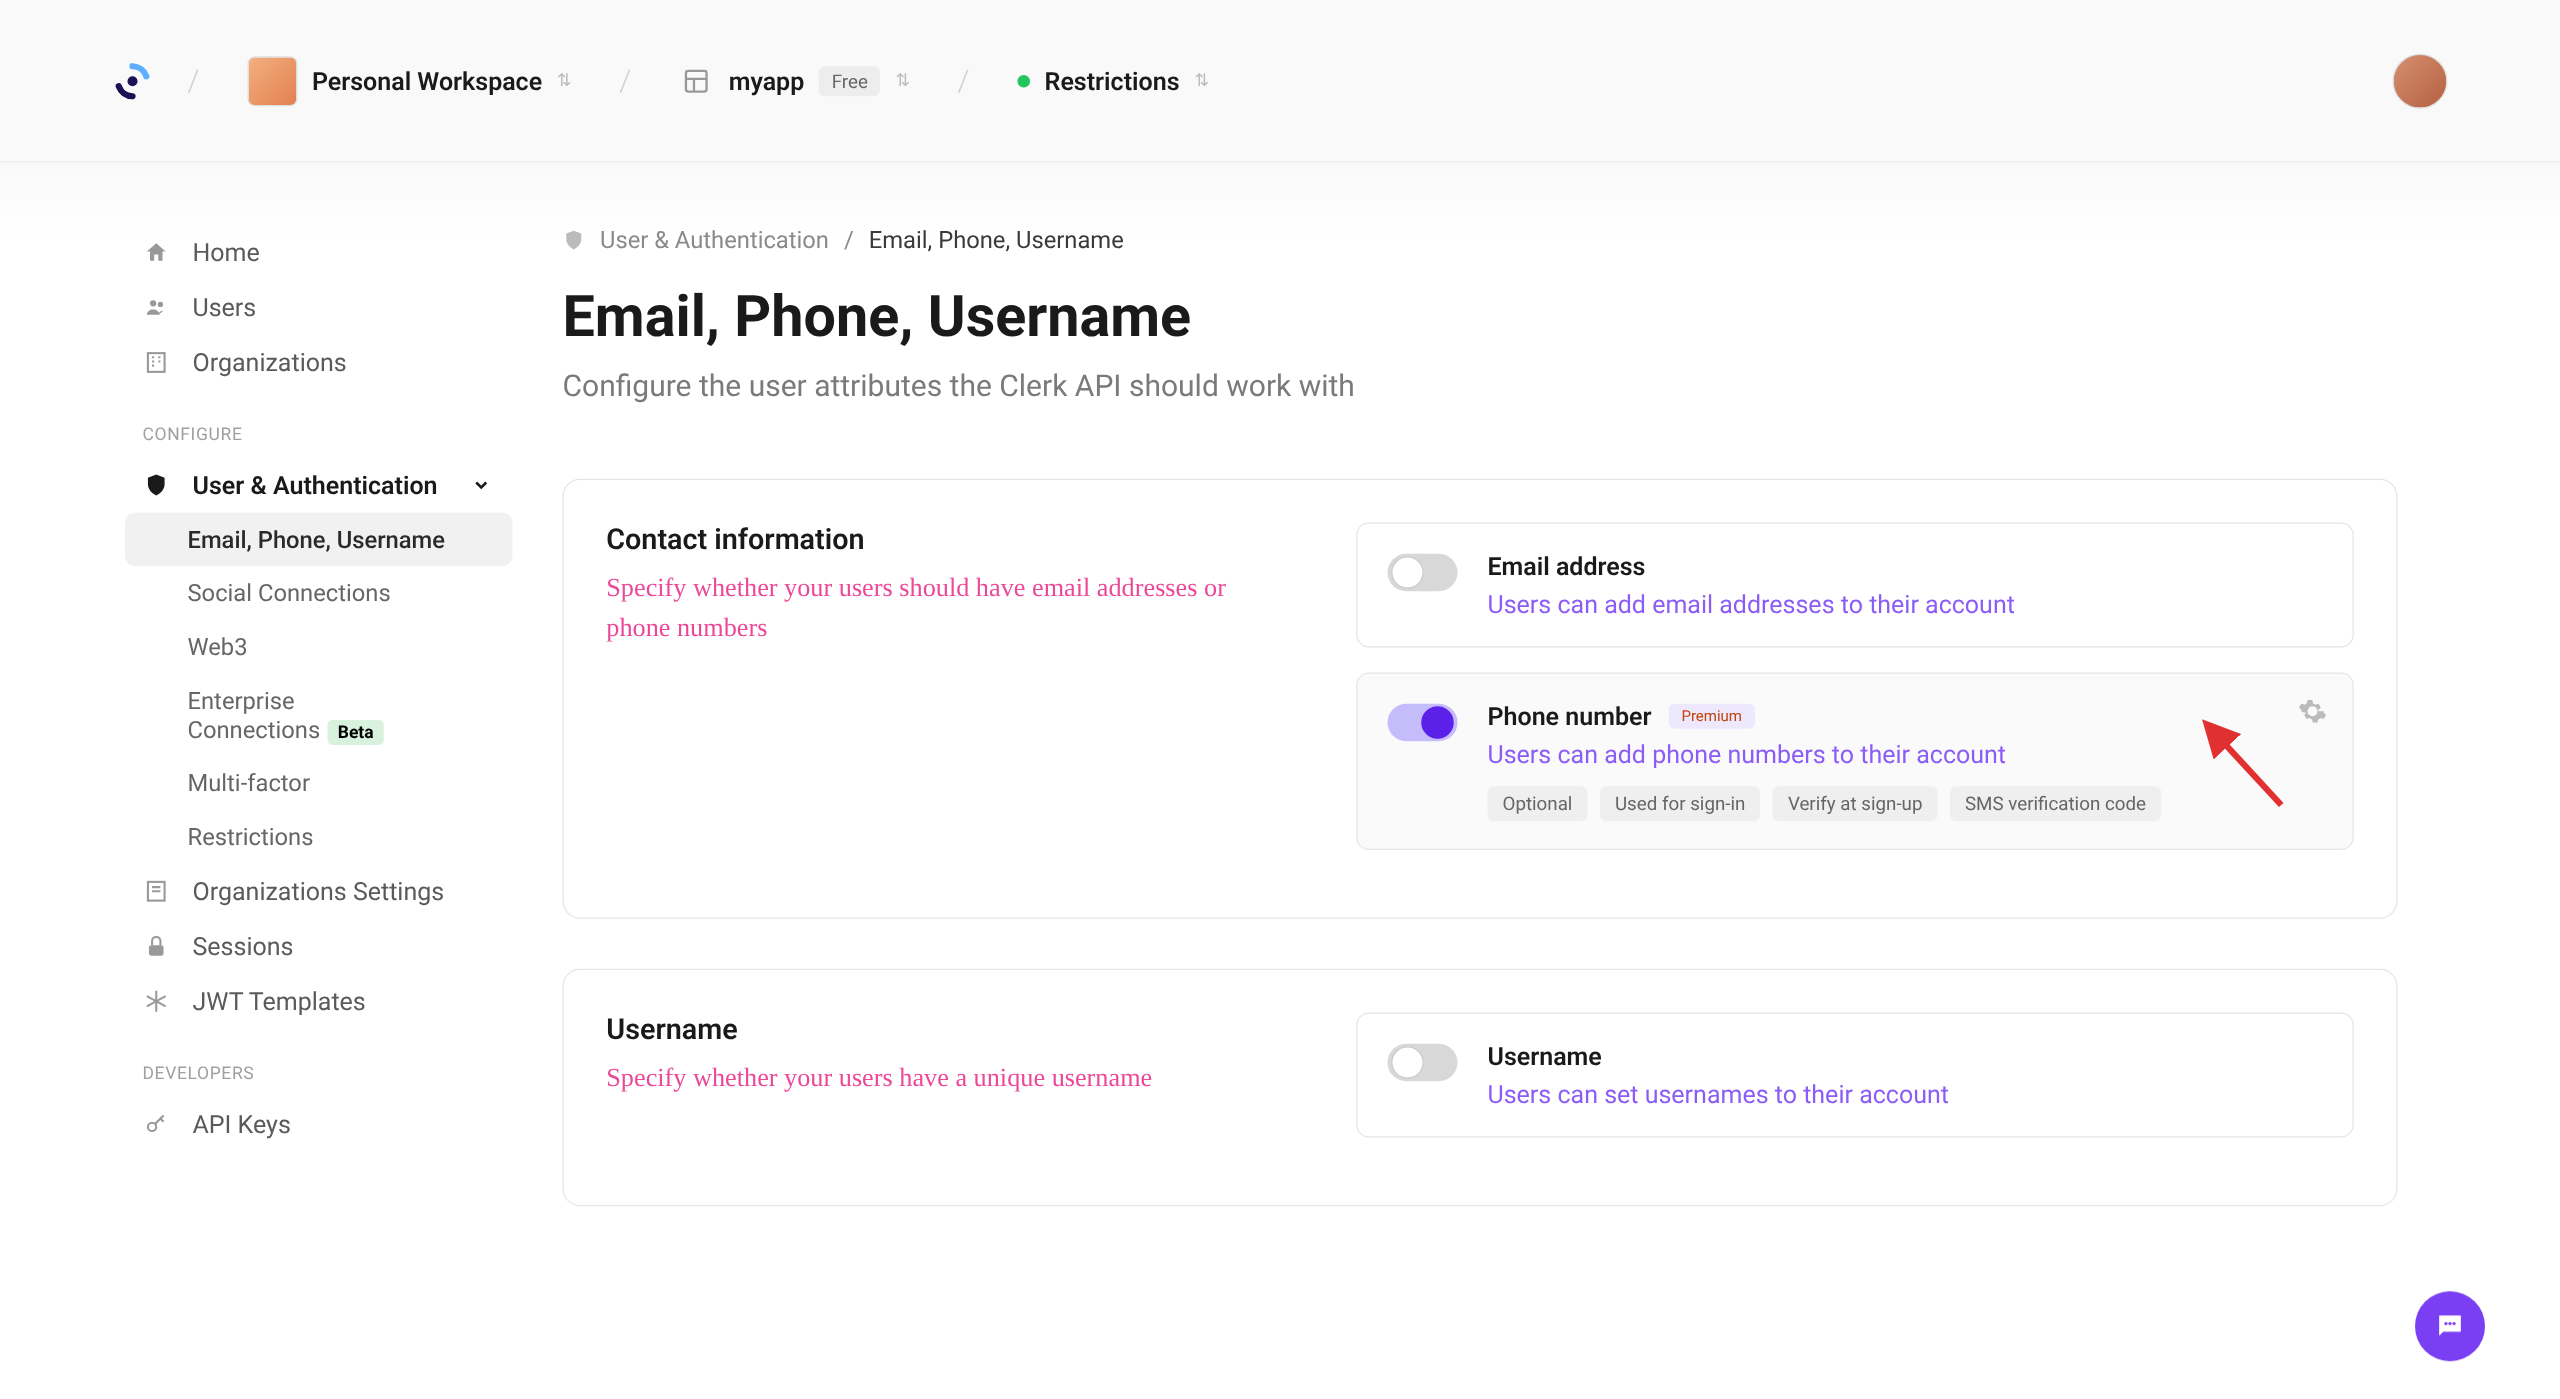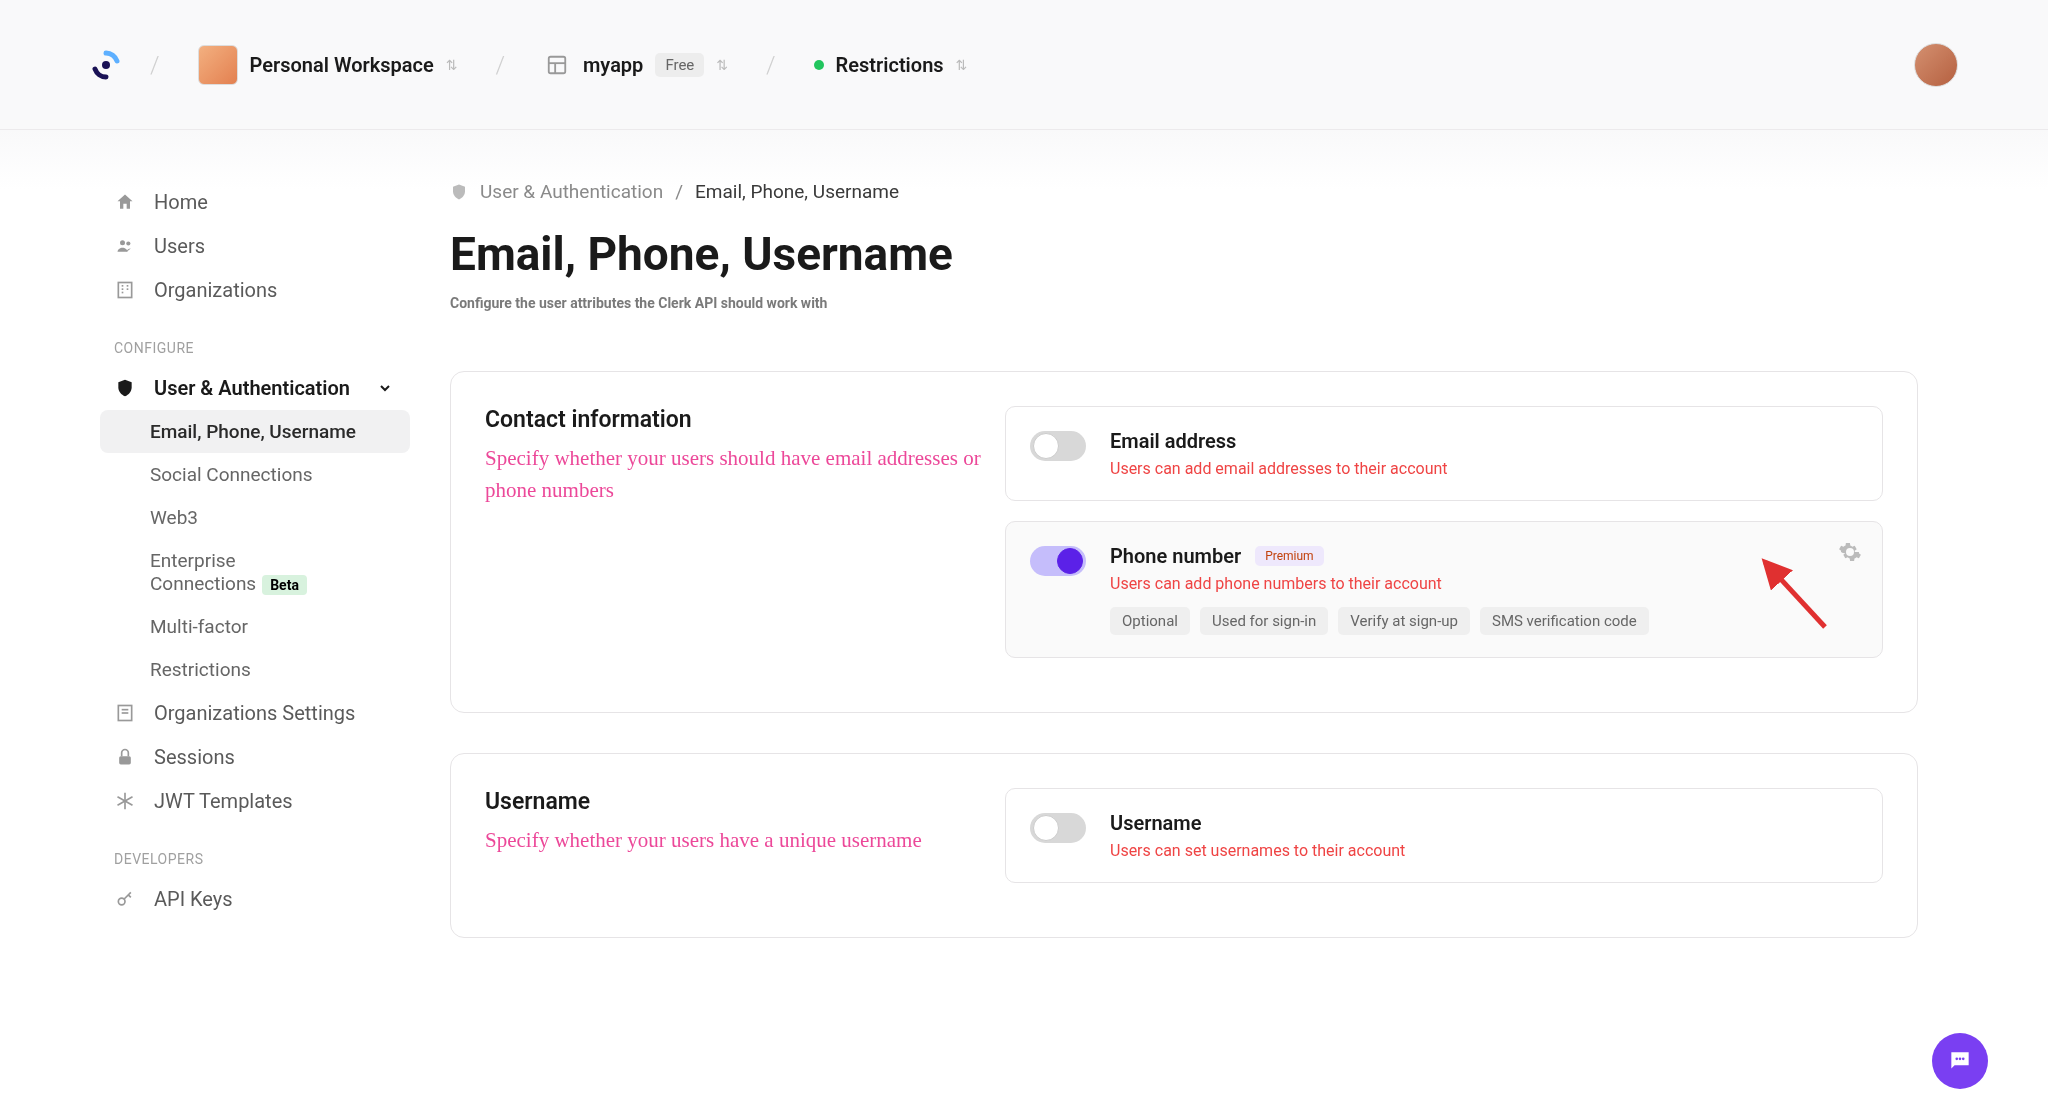--- a/index.html
+++ b/index.html
@@ -114,30 +114,31 @@
   color: #8a8a8a; font-size: 19px;
   margin-bottom: 24px;
 }
 .breadcrumb .shield { width: 18px; height: 18px; }
 .breadcrumb .current { color: #3a3a3a; }
 h1 {
   font-size: 46px; font-weight: 700;
   margin-bottom: 14px;
 }
 .subtitle {
-  color: #7a7a7a; font-size: 14px; font-weight: bold;
+  color: #7a7a7a; font-size: 24px;
 }
 
 .card {
   background: #fff;
   border: 1px solid #e6e4e6;
   border-radius: 14px;
   padding: 34px;
   margin-top: 60px;
   display: flex;
+  gap: 80px;
 }
 .card-left {
   width: 520px;
 }
 .card-left h3 { font-size: 23px; font-weight: 600; margin-bottom: 10px; }
 .card-left p { color: #ec4899; font-size: 21px; line-height: 1.5; font-family: Liberation Serif, serif; }
 .card-right { flex: 1; }
 
 .option {
   border: 1px solid #e6e4e6;
@@ -180,21 +181,21 @@
 .option-title {
   font-size: 20px; font-weight: 600;
   display: flex; align-items: center; gap: 14px;
 }
 .premium-badge {
   background: #eee8fc; color: #c2410c;
   font-size: 12px; padding: 3px 10px; border-radius: 5px;
   font-weight: 400;
 }
 .option-desc {
-  color: #ef4444; font-size: 16px; margin-top: 6px;
+  color: #8b5cf6; font-size: 20px; margin-top: 6px;
 }
 .chips {
   display: flex; flex-wrap: wrap; gap: 10px;
   margin-top: 14px;
 }
 .chip {
   background: #efefef; color: #666;
   font-size: 15px; padding: 5px 12px; border-radius: 5px;
 }
 .gear-btn {

